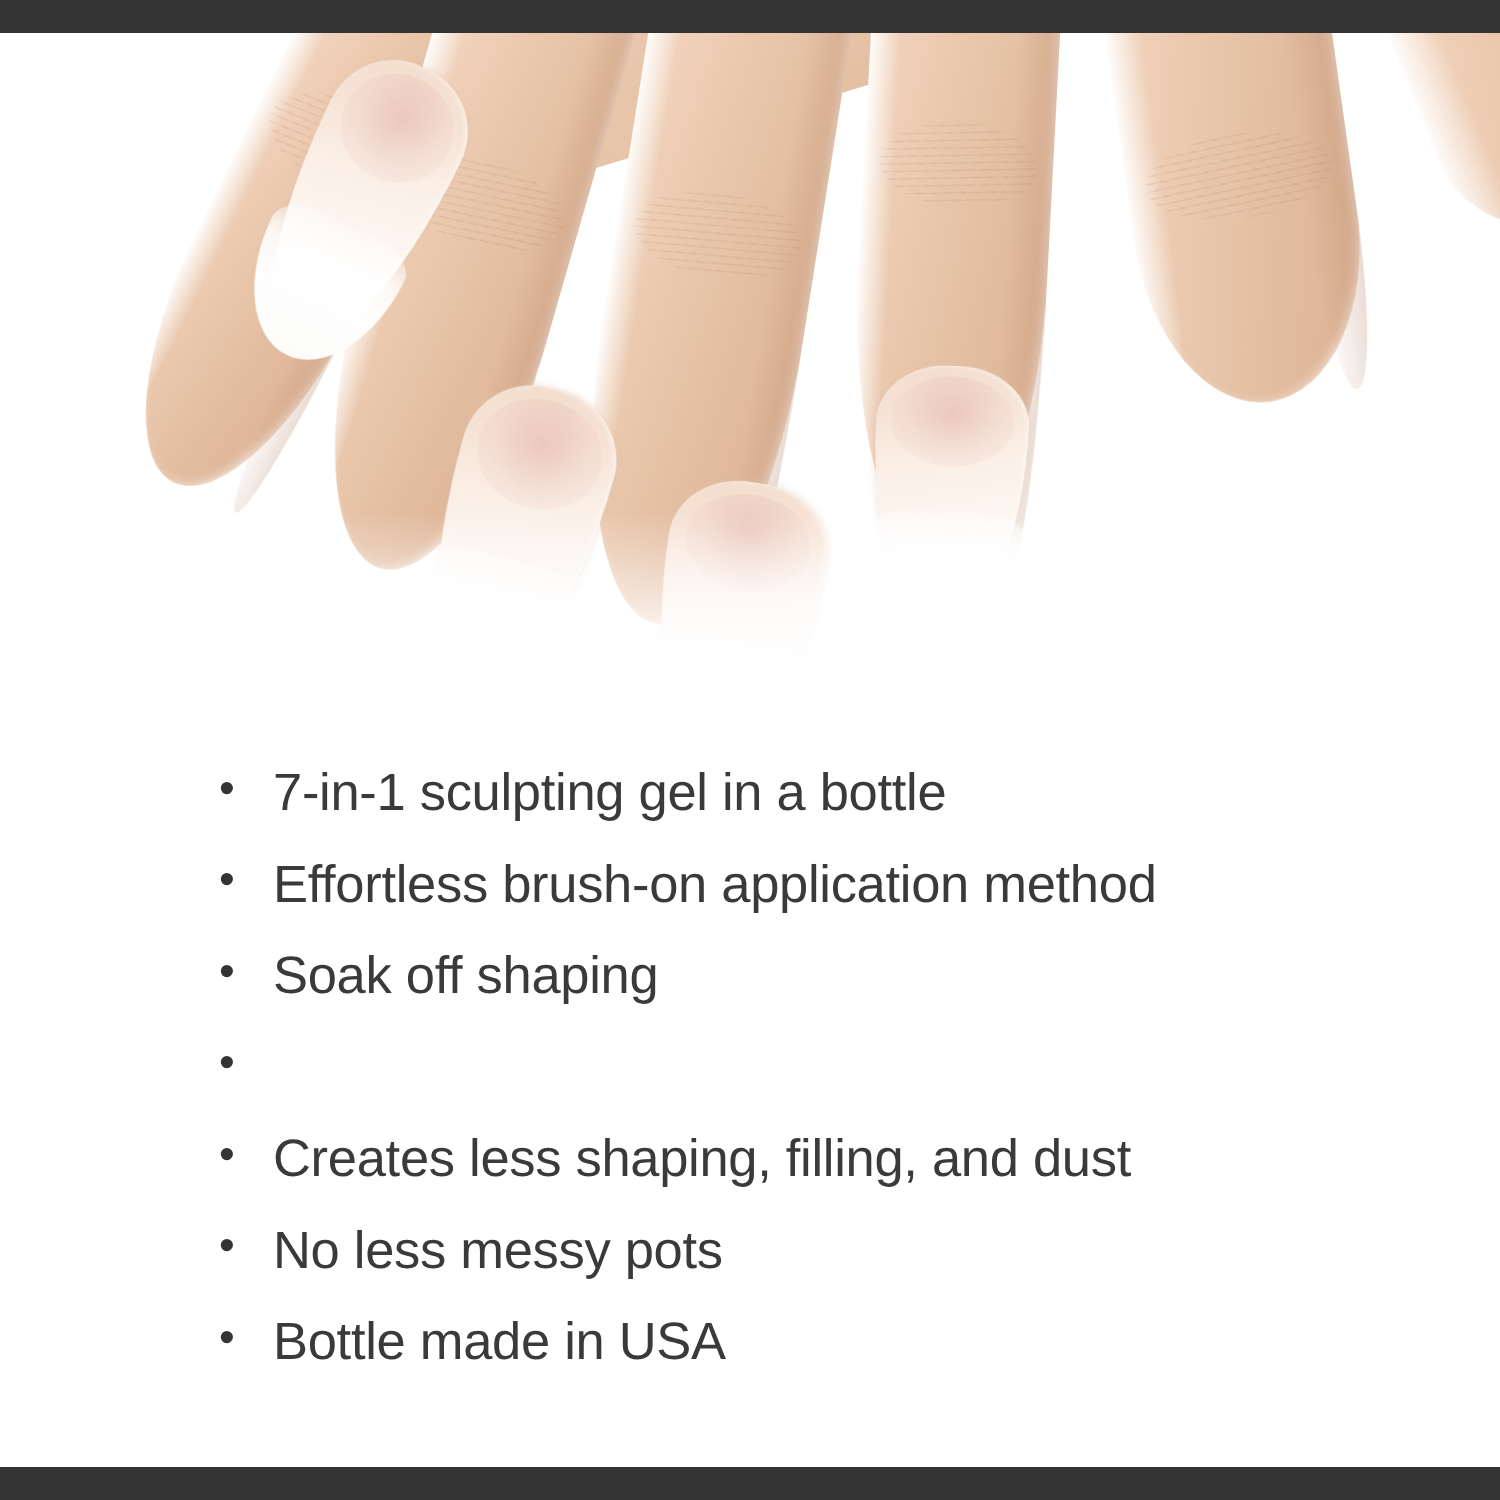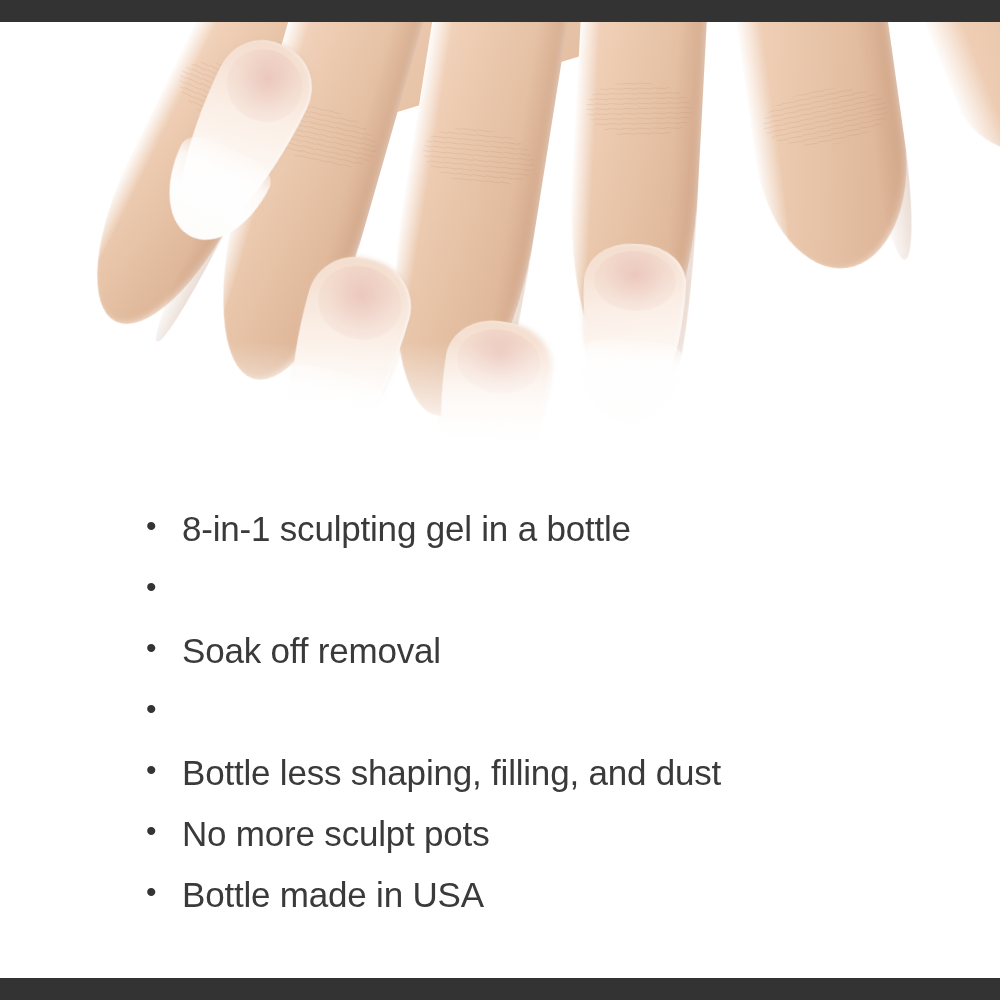--- a/index.html
+++ b/index.html
@@ -247,44 +247,45 @@
 
     <div style="position:absolute; left:0; bottom:0; width:1000px; height:150px;
                 background:linear-gradient(to bottom, rgba(255,255,255,0) 0%, rgba(255,255,255,0.85) 55%, #ffffff 100%);
                 z-index:20;"></div>
   </div>
 
   <ul class="features" style="list-style:none; margin:0; padding:0;">
 
     <li class="bullet-row">
       <span class="bullet-dot">•</span>
-      <span class="bullet-text">8-in-1 sculpting gel in a bottle</span>
-    </li>
-
-    <li class="bullet-row">
-      <span class="bullet-dot">•</span>
-    </li>
-
-    <li class="bullet-row">
-      <span class="bullet-dot">•</span>
-      <span class="bullet-text">Soak off removal</span>
-    </li>
-
-    <li class="bullet-row">
-      <span class="bullet-dot">•</span>
-    </li>
-
-    <li class="bullet-row">
-      <span class="bullet-dot">•</span>
-      <span class="bullet-text">Bottle less shaping, filling, and dust</span>
-    </li>
-
-    <li class="bullet-row">
-      <span class="bullet-dot">•</span>
-      <span class="bullet-text">No more sculpt pots</span>
+      <span class="bullet-text">7-in-1 sculpting gel in a bottle</span>
+    </li>
+
+    <li class="bullet-row">
+      <span class="bullet-dot">•</span>
+      <span class="bullet-text">Effortless brush-on application method</span>
+    </li>
+
+    <li class="bullet-row">
+      <span class="bullet-dot">•</span>
+      <span class="bullet-text">Soak off shaping</span>
+    </li>
+
+    <li class="bullet-row">
+      <span class="bullet-dot">•</span>
+    </li>
+
+    <li class="bullet-row">
+      <span class="bullet-dot">•</span>
+      <span class="bullet-text">Creates less shaping, filling, and dust</span>
+    </li>
+
+    <li class="bullet-row">
+      <span class="bullet-dot">•</span>
+      <span class="bullet-text">No less messy pots</span>
     </li>
 
     <li class="bullet-row">
       <span class="bullet-dot">•</span>
       <span class="bullet-text">Bottle made in USA</span>
     </li>
   </ul>
 
   <div class="bar bar-bottom"></div>
 </div>

